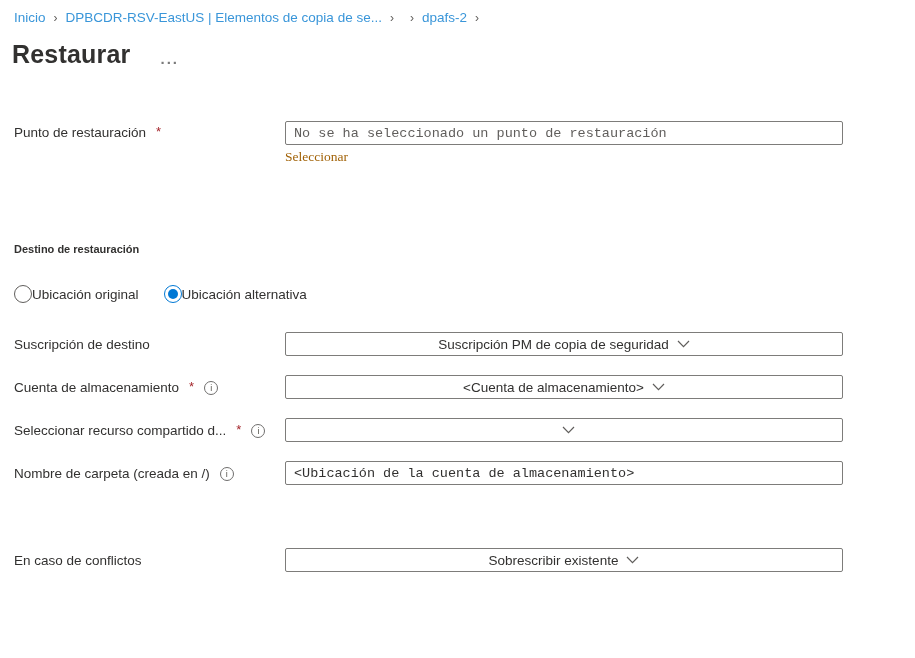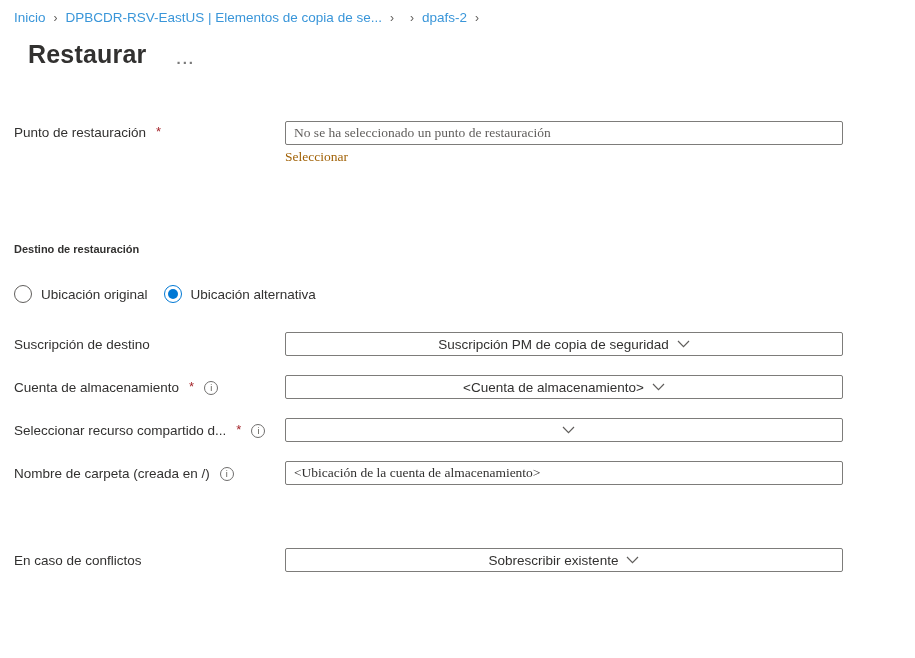--- a/index.html
+++ b/index.html
@@ -7,56 +7,56 @@
               font-family:"Liberation Sans", sans-serif; }
   .page { position:relative; width:915px; height:658px; background:#fff; }
 
   
   .breadcrumb { position:absolute; left:14px; top:10px; font-size:13.5px;
                 display:flex; align-items:center; white-space:nowrap; }
   .breadcrumb a { color:#3a96d9; text-decoration:none; cursor:pointer; }
   .breadcrumb .sep { color:#605e5c; margin:0 8px; font-size:12px; }
 
   
-  .title-row { position:absolute; left:28px; top:40px; display:flex; align-items:center; }
+  .title-row { position:absolute; left:12px; top:40px; display:flex; align-items:center; }
   .page-title { font-size:25px; font-weight:700; color:#323130; letter-spacing:0.2px; }
   .more-btn { border:none; background:transparent; color:#7a7a7a; font-size:15px;
               font-weight:700; margin-left:30px; letter-spacing:2px; cursor:pointer;
               padding-top:8px; }
 
   
   .f-label { position:absolute; left:14px; font-size:13.5px; color:#323130;
              display:flex; align-items:center; gap:10px; white-space:nowrap; }
   .req { color:#a4262c; font-size:13px; position:relative; top:-1px; }
   .info-icon { display:inline-flex; align-items:center; justify-content:center;
                width:14px; height:14px; border:1px solid #6f6e6d; border-radius:50%;
                font-size:9px; color:#57564f; font-style:normal; cursor:default; }
 
   .ctl { position:absolute; left:285px; width:558px; height:24px;
          border:1px solid #7d7c7a; border-radius:2px; background:#fff;
          display:flex; align-items:center; font-size:13.5px; color:#323130; }
   .ctl input { border:none; outline:none; width:100%; height:100%; padding:0 8px;
-               font-size:13.5px; font-family:Liberation Serif, serif;
+               font-size:13.5px; font-family:Liberation Mono, monospace;
                color:#323130; background:transparent; }
   .ctl input::placeholder { color:#605e5c; opacity:1; }
   .dropdown { justify-content:center; padding:0 17px; cursor:pointer; }
   .dropdown .val { overflow:hidden; text-overflow:ellipsis; white-space:nowrap; }
   .chev { flex:0 0 auto; margin-left:8px; display:flex; align-items:center; }
 
   .link { position:absolute; left:285px; font-size:13.5px; color:#a16207;
           text-decoration:none; cursor:pointer;font-family:Liberation Serif, serif; }
 
   .section-title { position:absolute; left:14px; font-size:11px; font-weight:700;
                    color:#323130; }
 
   
   .radio-group { position:absolute; left:14px; top:285px; display:flex;
                  align-items:center; font-size:13.5px; color:#323130; }
-  .radio-opt { display:flex; align-items:center; gap:9px; cursor:pointer;justify-content:flex-end; }
-  .radio-opt + .radio-opt { margin-left:16px; }
+  .radio-opt { display:flex; align-items:center; cursor:pointer;justify-content:flex-end; }
+  .radio-opt + .radio-opt { margin-left:25px; }
   .radio-outer { width:18px; height:18px; border-radius:50%; background:#fff;
                  border:1px solid #605e5c; display:flex; align-items:center;
                  justify-content:center; }
   .radio-outer.selected { border:1px solid #0078d4; }
   .radio-dot { width:10px; height:10px; border-radius:50%; background:transparent; }
   .radio-outer.selected .radio-dot { background:#0078d4; }
 </style>
 </head>
 <body>
 

